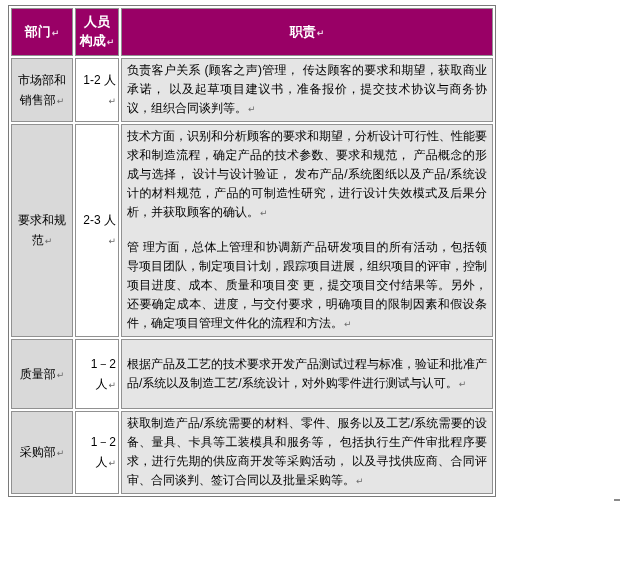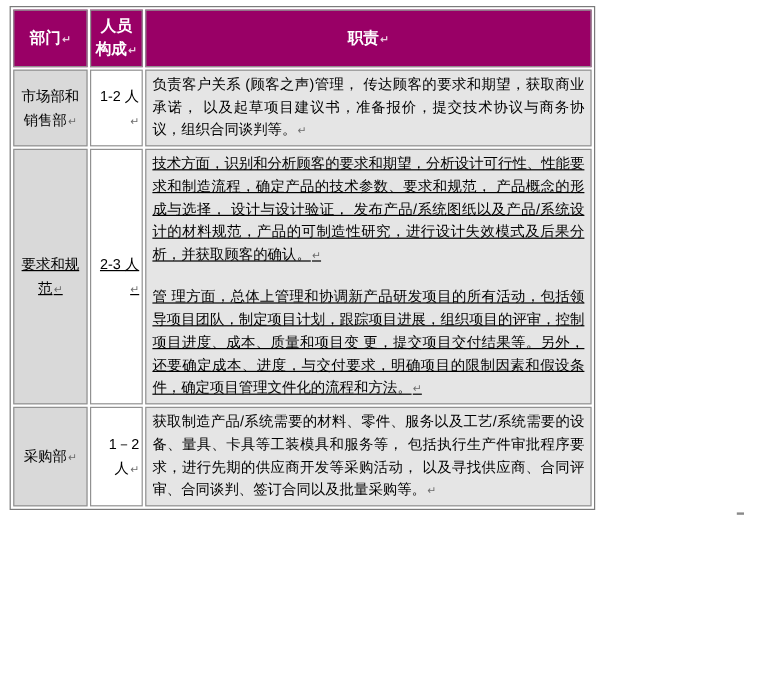--- a/index.html
+++ b/index.html
@@ -57,21 +57,21 @@
   .duty-p + .duty-p{margin-top:15px;}
   .rmark{
     font-size:9px;
     color:var(--mark_color);
     margin-left:1px;
     vertical-align:baseline;
   }
   thead .rmark{color:rgba(255,255,255,0.8);}
   
   tbody tr:nth-child(1)>td{height:50px;}
-  tbody tr:nth-child(2)>td{height:176px;text-decoration:underline;}
+  tbody tr:nth-child(2)>td{height:176px;}
   tbody tr:nth-child(3)>td{height:64px;}
   tbody tr:nth-child(4)>td{height:51px;}
   tbody tr:nth-child(5)>td{height:62px;}
   tbody tr:nth-child(6)>td{height:26px;}
   .end-mark{
     width:6px;height:2px;
     background:#8a8a8a;
     margin:2px 0 0 606px;
   }
 </style>
@@ -104,20 +104,27 @@
   <tr>
     <td class="c-dept"><span>要求和规范</span><span class="rmark">↵</span></td>
     <td class="c-staff"><span>2-3 人</span><span class="rmark">↵</span></td>
     <td class="c-duty">
             <div class="duty-p">技术方面，识别和分析顾客的要求和期望，分析设计可行性、性能要求和制造流程，确定产品的技术参数、要求和规范， 产品概念的形成与选择， 设计与设计验证， 发布产品/系统图纸以及产品/系统设计的材料规范，产品的可制造性研究，进行设计失效模式及后果分析，并获取顾客的确认。<span class="rmark">↵</span></div>
             <div class="duty-p">管 理方面，总体上管理和协调新产品研发项目的所有活动，包括领导项目团队，制定项目计划，跟踪项目进展，组织项目的评审，控制项目进度、成本、质量和项目变 更，提交项目交付结果等。另外，还要确定成本、进度，与交付要求，明确项目的限制因素和假设条件，确定项目管理文件化的流程和方法。<span class="rmark">↵</span></div>
           </td>
   </tr>
 
 
+  <tr>
+    <td class="c-dept"><span>质量部</span><span class="rmark">↵</span></td>
+    <td class="c-staff"><span>1－2 人</span><span class="rmark">↵</span></td>
+    <td class="c-duty">
+            <div class="duty-p">根据产品及工艺的技术要求开发产品测试过程与标准，验证和批准产品/系统以及制造工艺/系统设计，对外购零件进行测试与认可。<span class="rmark">↵</span></div>
+          </td>
+  </tr>
 
   <tr>
     <td class="c-dept"><span>采购部</span><span class="rmark">↵</span></td>
     <td class="c-staff"><span>1－2 人</span><span class="rmark">↵</span></td>
     <td class="c-duty">
             <div class="duty-p">获取制造产品/系统需要的材料、零件、服务以及工艺/系统需要的设备、量具、卡具等工装模具和服务等， 包括执行生产件审批程序要求，进行先期的供应商开发等采购活动， 以及寻找供应商、合同评审、合同谈判、签订合同以及批量采购等。<span class="rmark">↵</span></div>
           </td>
   </tr>
 
 </tbody>

